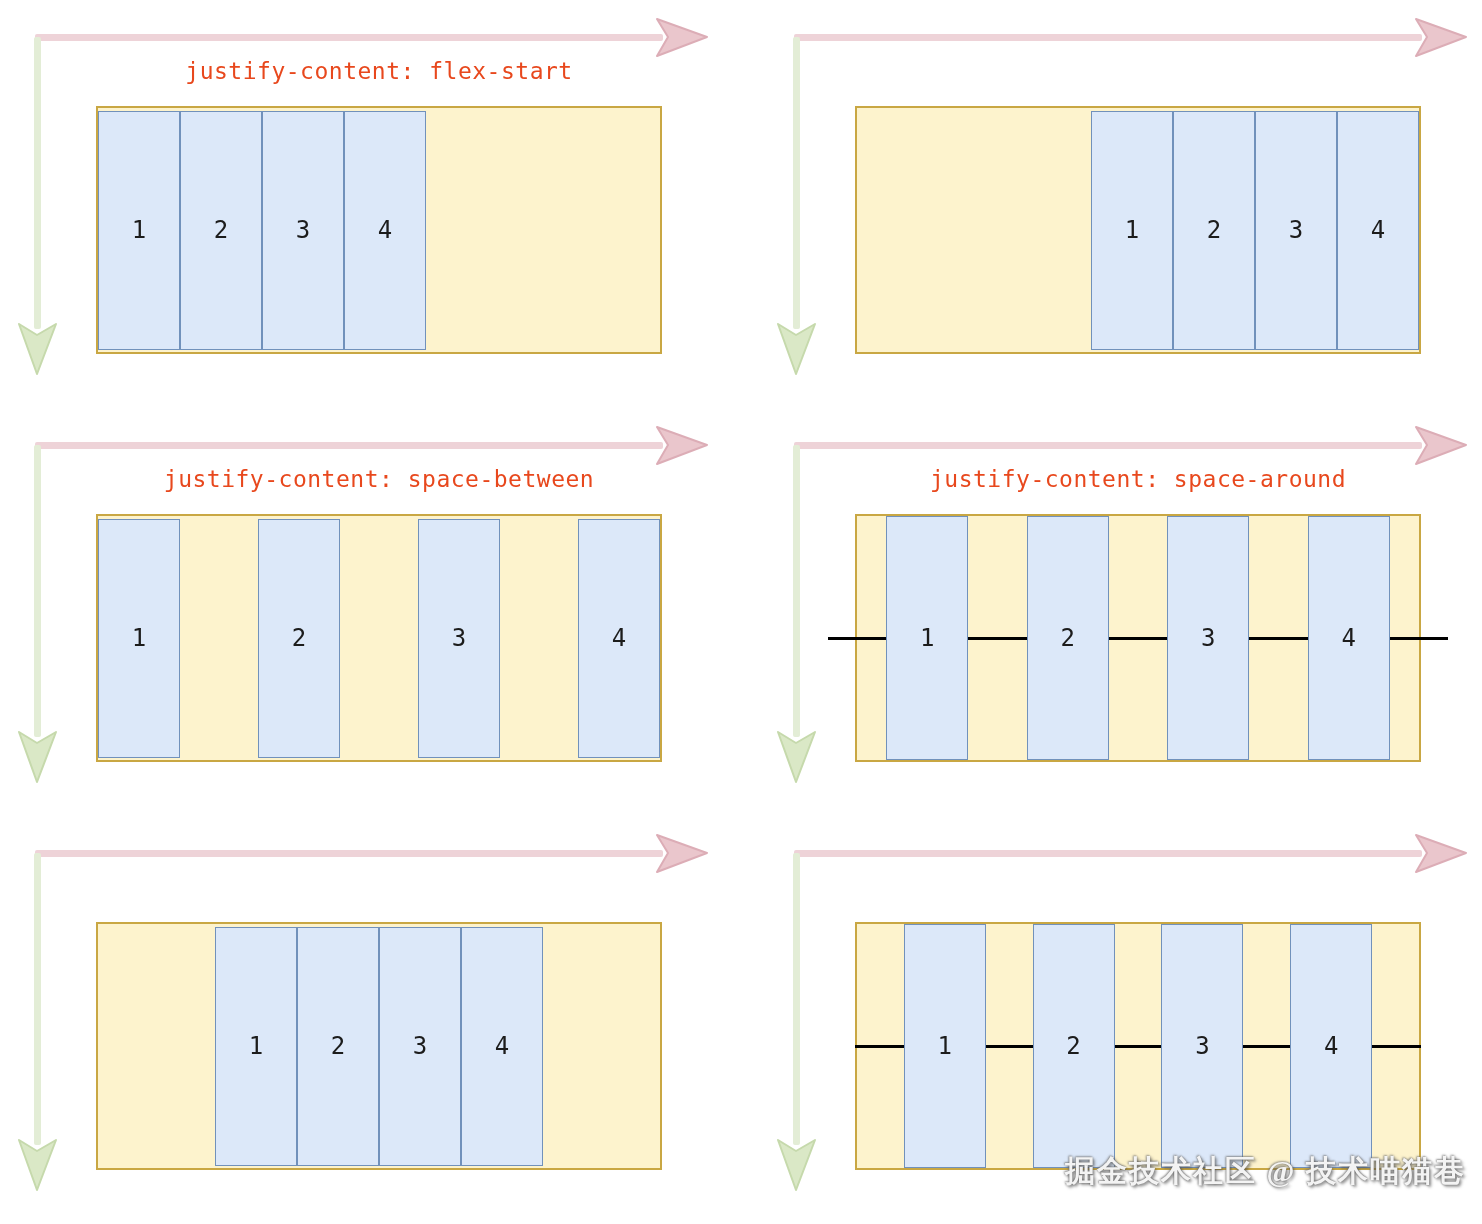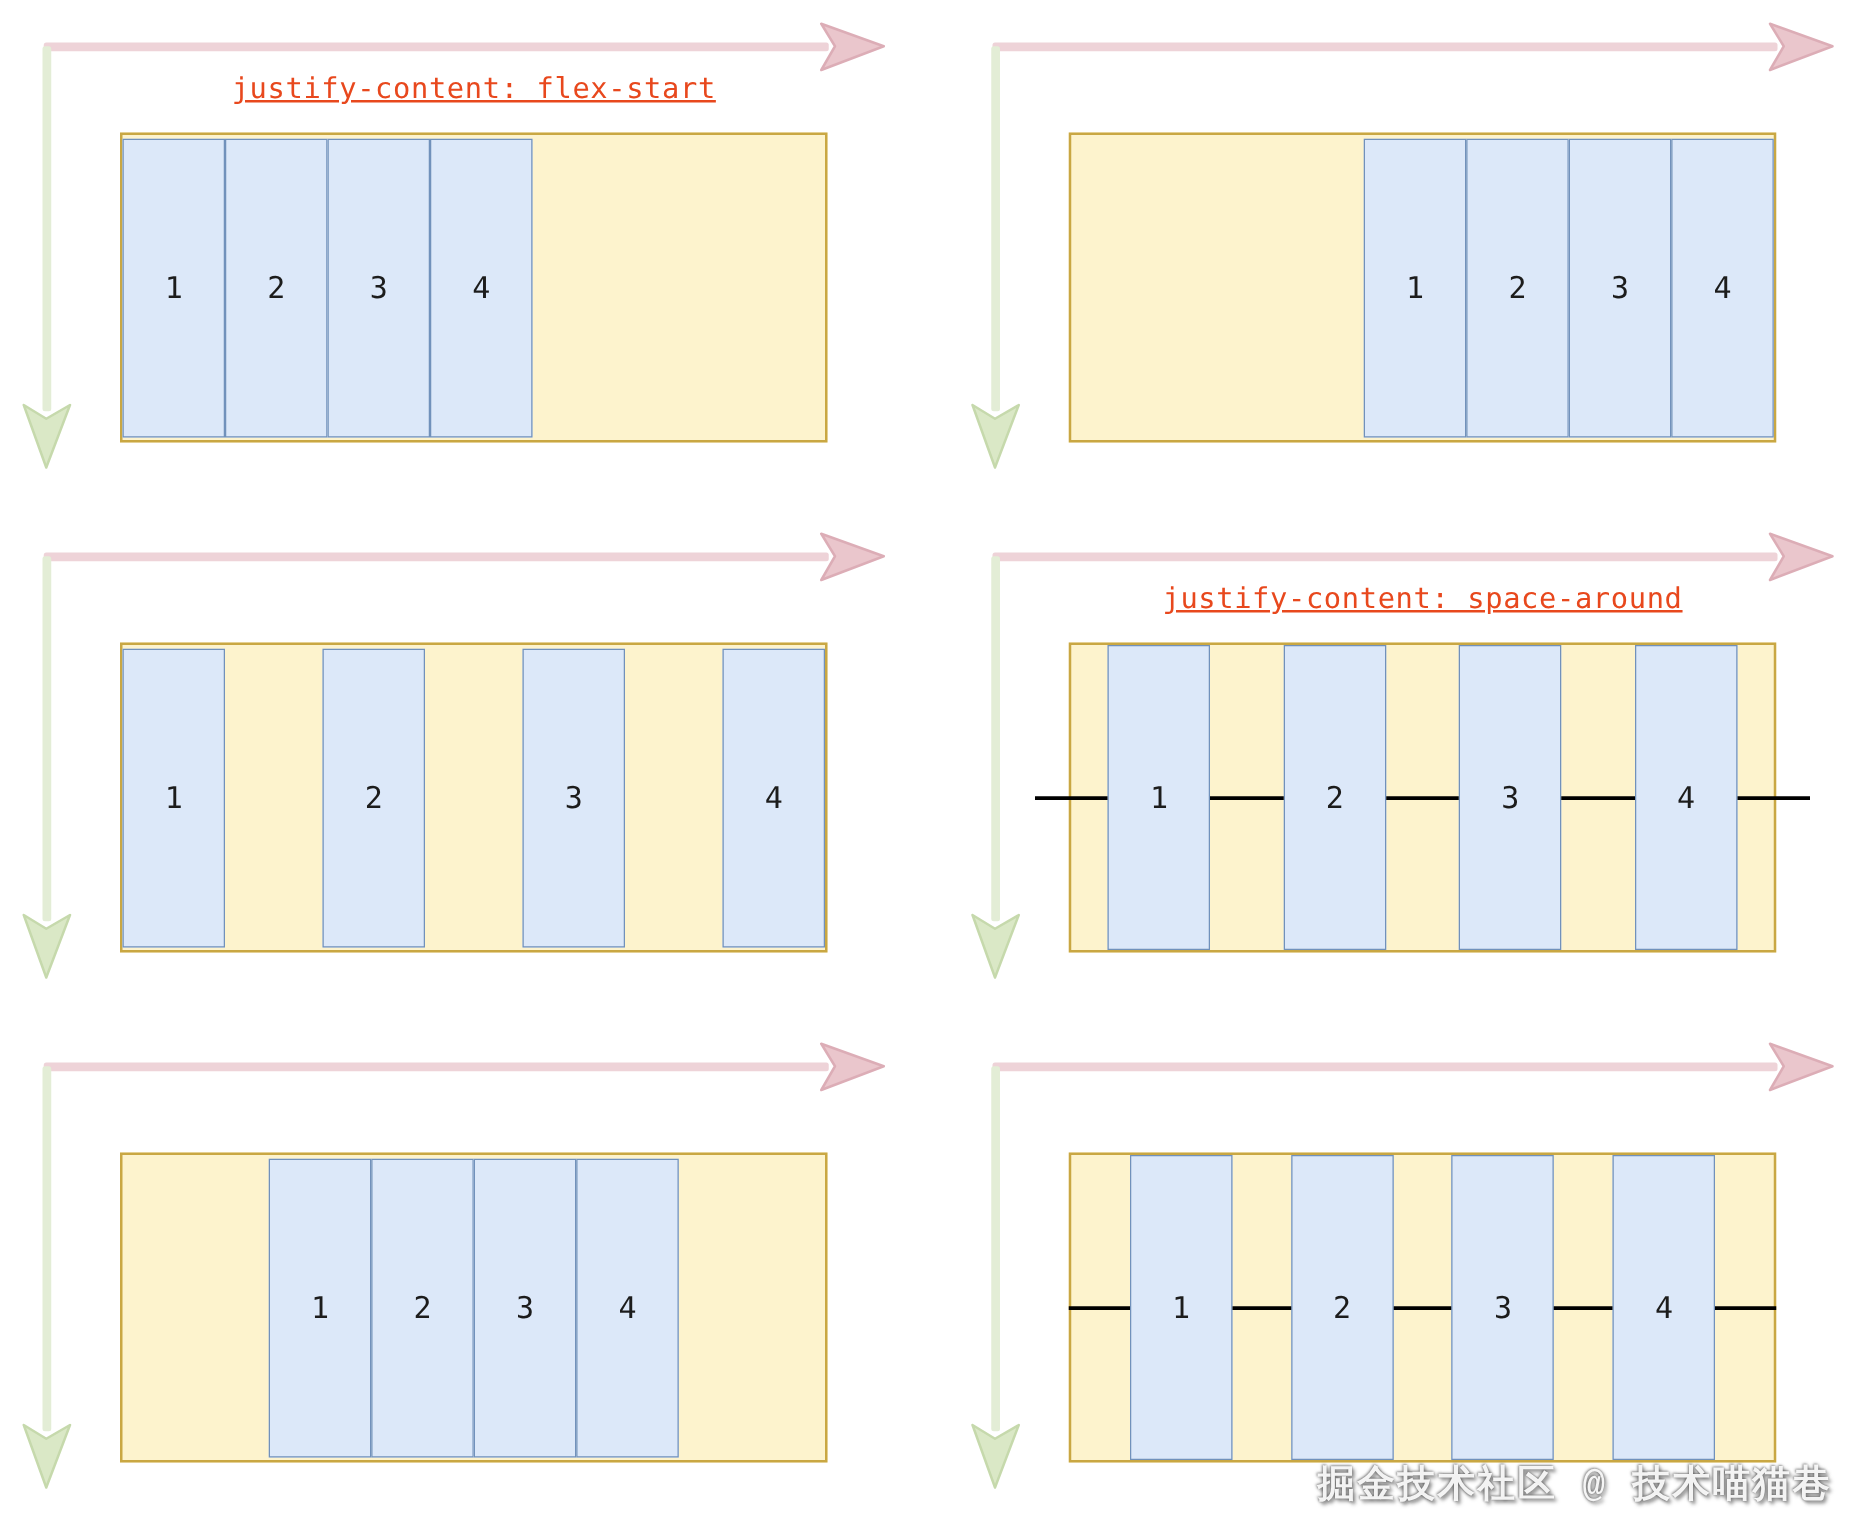--- a/index.html
+++ b/index.html
@@ -58,21 +58,20 @@
   .panel-title {
     position: absolute;
     left: calc(96px + var(--ox));
     width: 566px;
     top: 58px;
     text-align: center;
     font-size: 23px;
     letter-spacing: 0.5px;
     color: var(--title-color, #e8481d);
     white-space: nowrap;
-    text-decoration: underline;
   }
 
   .flex-container {
     position: absolute;
     left: calc(96px + var(--ox));
     top: 106px;
     width: 566px;
     height: 248px;
     box-sizing: border-box;
     background: var(--container-fill, #fdf3cd);
@@ -98,24 +97,24 @@
   .gap-line {
     position: absolute;
     height: 3px;
     background: var(--gap-line, #000000);
     z-index: 3;
   }
 
   .watermark {
     position: absolute;
     right: 16px;
-    bottom: 16px;
+    bottom: 32px;
     font-size: 30px;
     font-weight: 600;
-    font-family: Liberation Mono, monospace;
+    font-family: Liberation Serif, serif;
     color: rgba(255,255,255,0.92);
     text-shadow: 0 0 2px rgba(90,90,90,0.9), 2px 2px 3px rgba(60,60,60,0.55), -1px -1px 2px rgba(120,120,120,0.5);
     letter-spacing: 2px;
     z-index: 9;
     white-space: nowrap;
   }
 </style>
 </head>
 <body>
 
@@ -170,20 +169,21 @@
       <svg width="54" height="43" viewBox="0 0 54 43">
           <polygon points="2,3 52,21 2,40 13,21" fill="#e9c3ca" stroke="#dba9b3" stroke-width="2" stroke-linejoin="round" opacity="0.95"></polygon>
         </svg>
     </span>
     <span class="axis-v-line"></span>
     <span class="axis-v-head">
       <svg width="43" height="54" viewBox="0 0 43 54">
           <polygon points="3,2 21,13 40,2 21,52" fill="#d9e7c4" stroke="#c3d8a8" stroke-width="2" stroke-linejoin="round" opacity="0.95"></polygon>
         </svg>
     </span>
+    <div class="panel-title">justify-content: space-between</div>
     <div class="flex-container" style="justify-content: space-between;">
       <div class="flex-item">1</div>
       <div class="flex-item">2</div>
       <div class="flex-item">3</div>
       <div class="flex-item">4</div>
     </div>
   </section>
 
   <section class="panel right">
     <span class="axis-h-line"></span>

